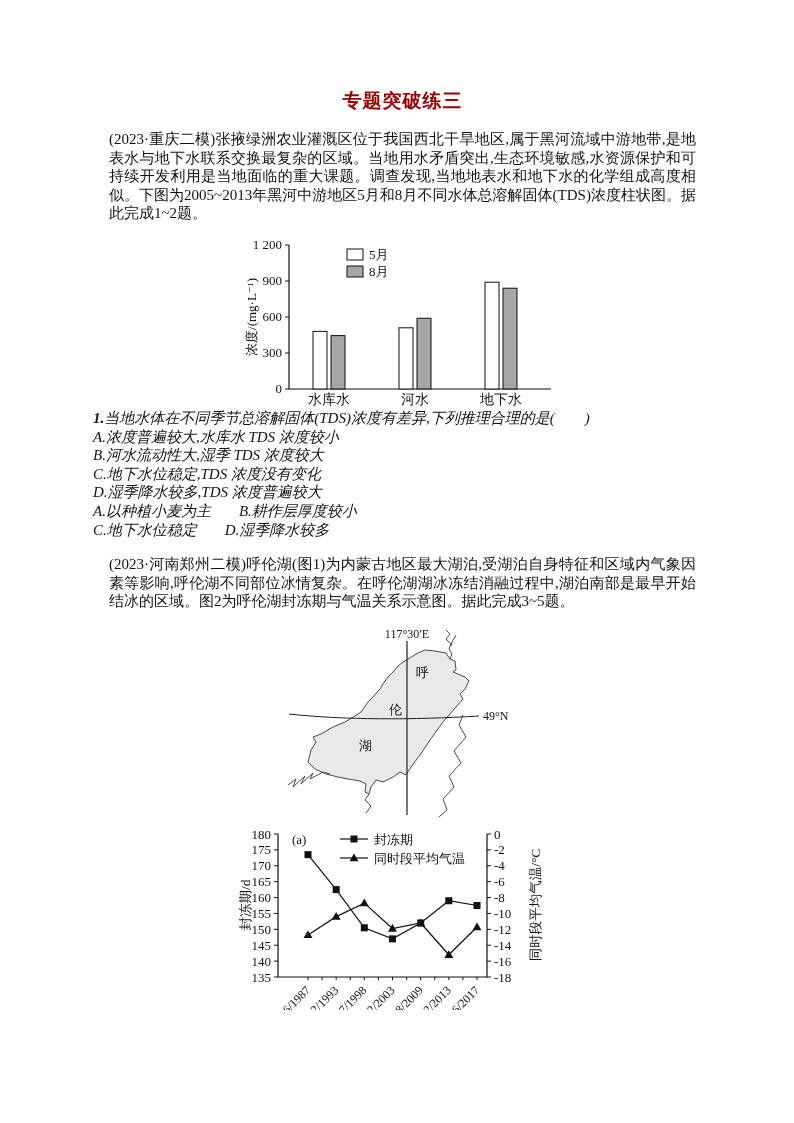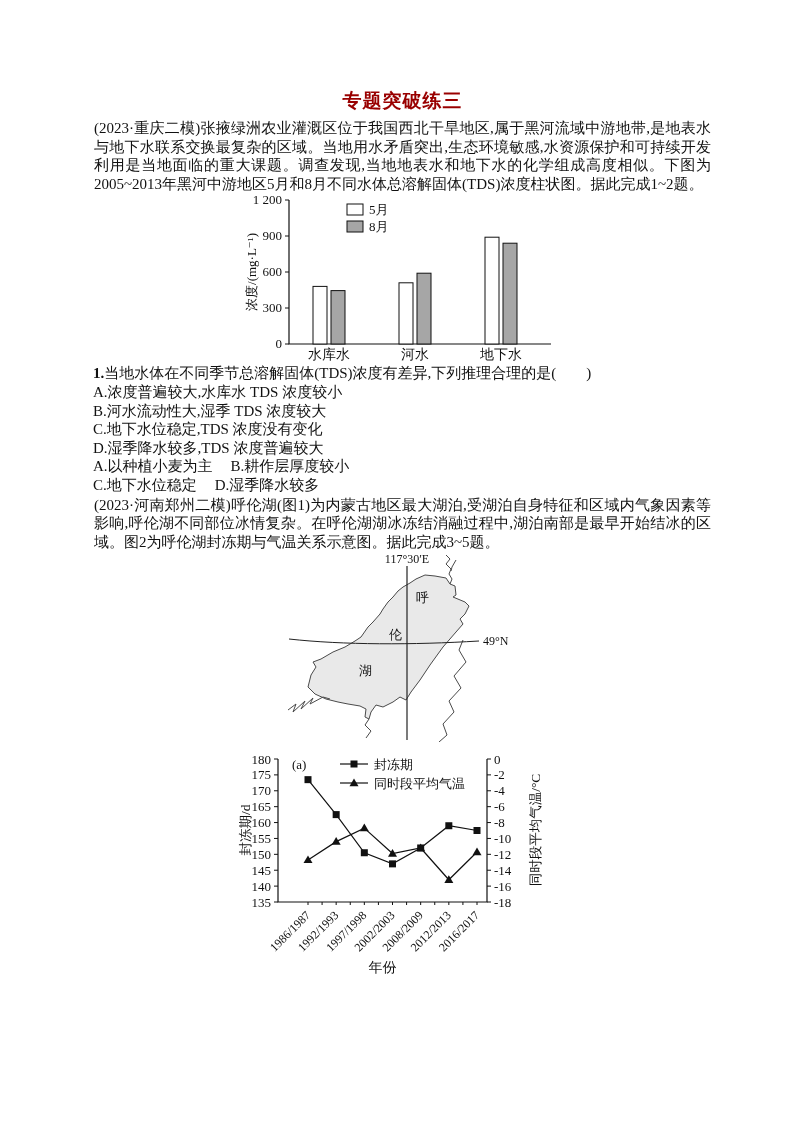--- a/index.html
+++ b/index.html
@@ -15,32 +15,33 @@
   }
   .doc-title {
     margin:0 0 5px 0;
     text-align:center;
     font-size:19px;
     font-weight:bold;
     color:#990000;
     letter-spacing:1px;
   }
   .para {
-    margin:1px;
+    margin:16px;
     font-size:15px;
     line-height:18.6px;
     text-align:justify;
   }
   .qline, .opt {
     margin:0;
     font-size:15px;
     line-height:18.6px;
+    font-style:italic;
   }
   .qline b { font-weight:bold; }
-  .opt .col1 { margin-right:18px; }
+  .opt .col1 { margin-right:28px; }
   .figure { text-align:center; margin:0; }
   .figure svg { display:inline-block; vertical-align:top; }
   svg text { font-family:"Liberation Serif","DejaVu Serif",serif; fill:#111; }
   .caption {
     text-align:center;
     font-size:15px;
     line-height:17px;
     margin-top:-2px;
   }
 </style>

